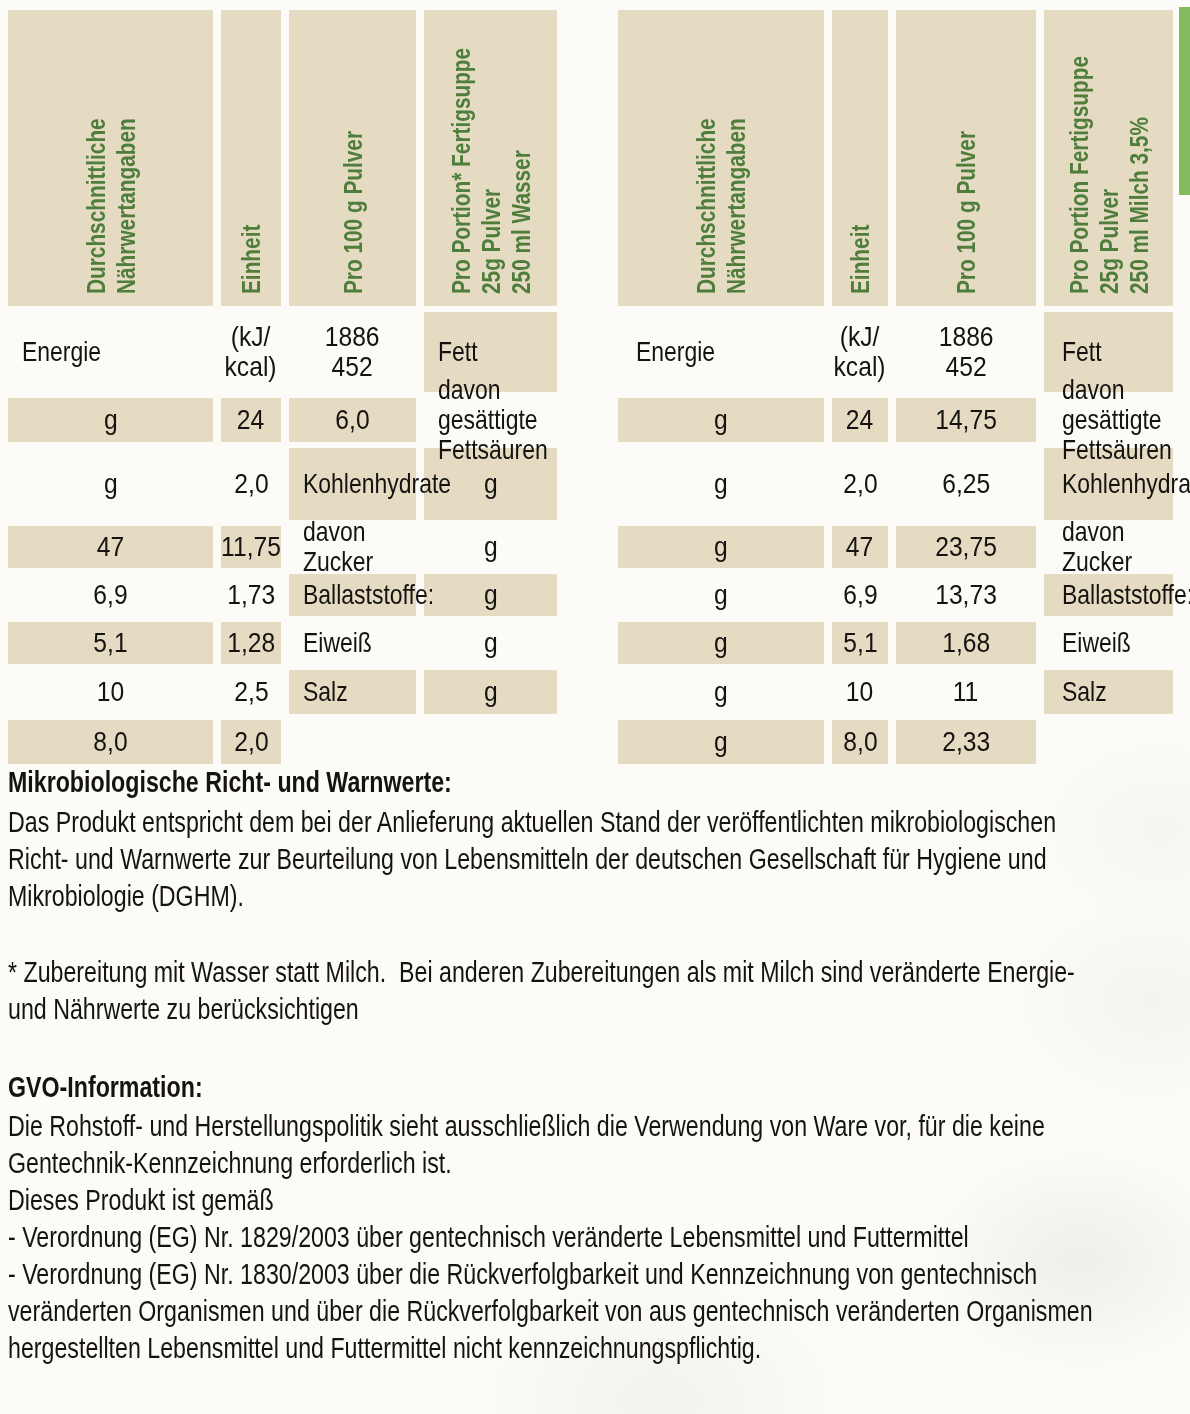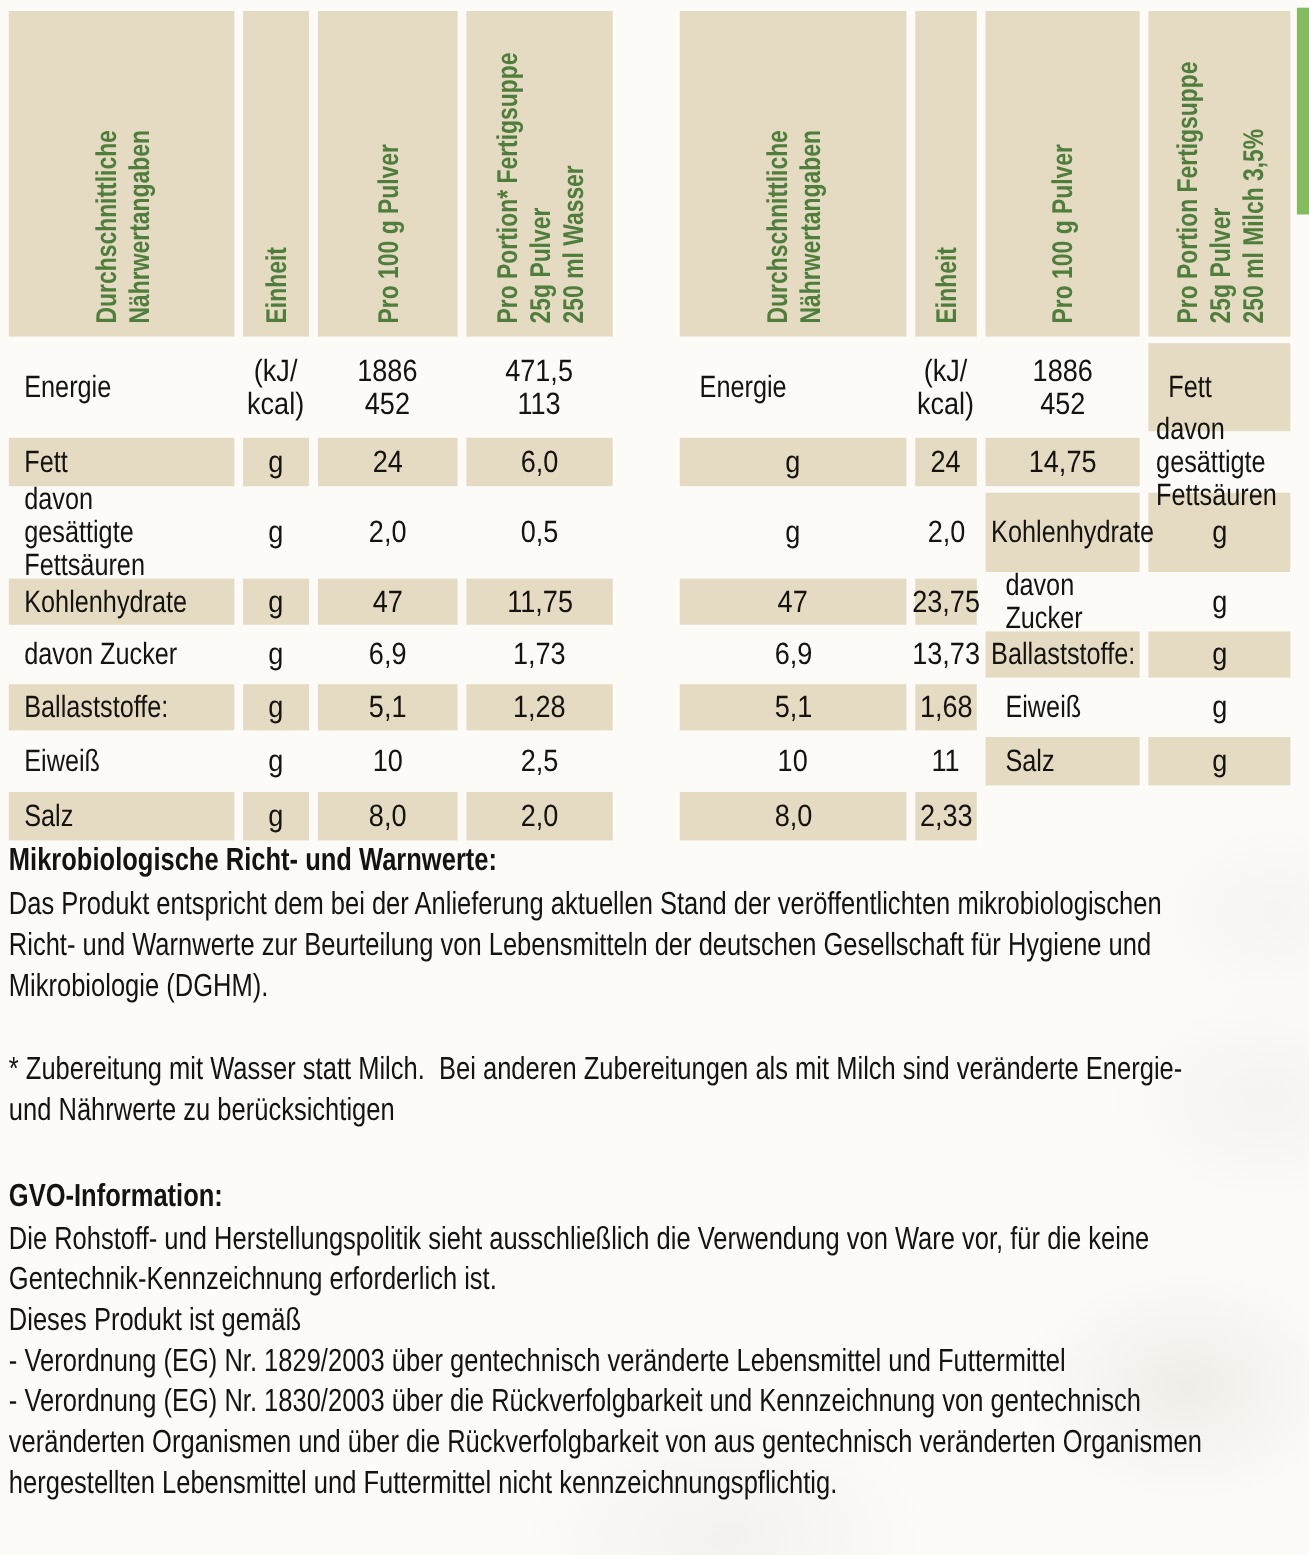--- a/index.html
+++ b/index.html
@@ -15,21 +15,21 @@
       #fcfbf8;
   }
   
   .ntable{position:absolute;display:grid;gap:6px 8px;}
   .t0{left:8px;top:10px;grid-template-columns:205px 60px 127px 133px;
       grid-template-rows:296px 80px 44px 72px 42px 42px 42px 44px 44px;}
   .t1{left:618px;top:10px;grid-template-columns:206px 56px 140px 129px;
       grid-template-rows:296px 80px 44px 72px 42px 42px 42px 44px 44px;}
   .cell{display:flex;align-items:center;font-size:28px;line-height:30px;}
   .sh,.hd{background:#e5dbc2;}
-  .lab{justify-content:center;padding-left:14px;}
+  .lab{justify-content:flex-start;padding-left:14px;}
   .t1 .lab{padding-left:18px;}
   .num{justify-content:center;text-align:center;}
   .cl{display:inline-block;white-space:pre-line;transform:scaleX(.82);transform-origin:left center;width:122%;}
   .cv{display:inline-block;white-space:pre-line;text-align:center;transform:scaleX(.88);transform-origin:center center;}
   .hd{position:relative;}
   .vtext{
     position:absolute;left:50%;top:50%;width:296px;box-sizing:border-box;
     transform:translate(-50%,-50%) rotate(-90deg);
     text-align:left;padding-left:12px;
     color:#4e7d3c;font-weight:bold;font-size:26px;line-height:30px;
@@ -79,24 +79,20 @@
       <span class="cl">Energie</span>
     </div>
   <div class="cell num">
       <span class="cv">(kJ/
 kcal)</span>
     </div>
   <div class="cell num">
       <span class="cv">1886
 452</span>
     </div>
-  <div class="cell num">
-      <span class="cv">471,5
-113</span>
-    </div>
 
   <div class="cell lab sh">
       <span class="cl">Fett</span>
     </div>
   <div class="cell num sh">
       <span class="cv">g</span>
     </div>
   <div class="cell num sh">
       <span class="cv">24</span>
     </div>
@@ -106,23 +102,20 @@
 
   <div class="cell lab">
       <span class="cl">davon gesättigte
 Fettsäuren</span>
     </div>
   <div class="cell num">
       <span class="cv">g</span>
     </div>
   <div class="cell num">
       <span class="cv">2,0</span>
-    </div>
-  <div class="cell num">
-      <span class="cv">0,5</span>
     </div>
 
   <div class="cell lab sh">
       <span class="cl">Kohlenhydrate</span>
     </div>
   <div class="cell num sh">
       <span class="cv">g</span>
     </div>
   <div class="cell num sh">
       <span class="cv">47</span>
@@ -236,20 +229,23 @@
 
   <div class="cell lab">
       <span class="cl">davon gesättigte
 Fettsäuren</span>
     </div>
   <div class="cell num">
       <span class="cv">g</span>
     </div>
   <div class="cell num">
       <span class="cv">2,0</span>
+    </div>
+  <div class="cell num">
+      <span class="cv">6,25</span>
     </div>
 
   <div class="cell lab sh">
       <span class="cl">Kohlenhydrate</span>
     </div>
   <div class="cell num sh">
       <span class="cv">g</span>
     </div>
   <div class="cell num sh">
       <span class="cv">47</span>

